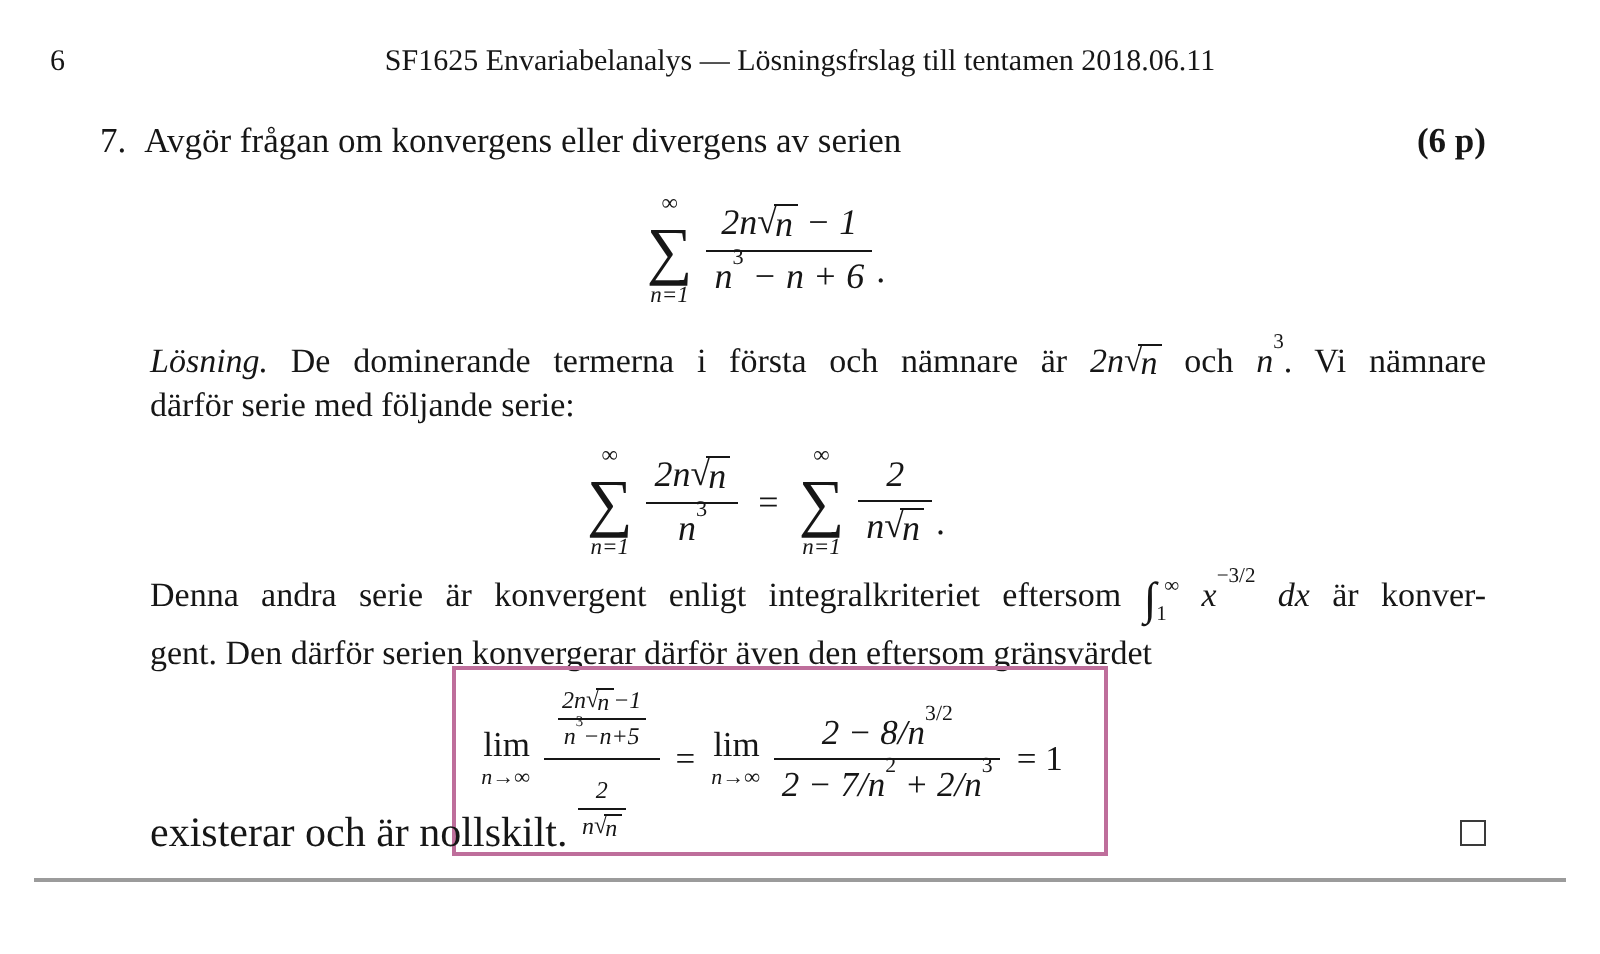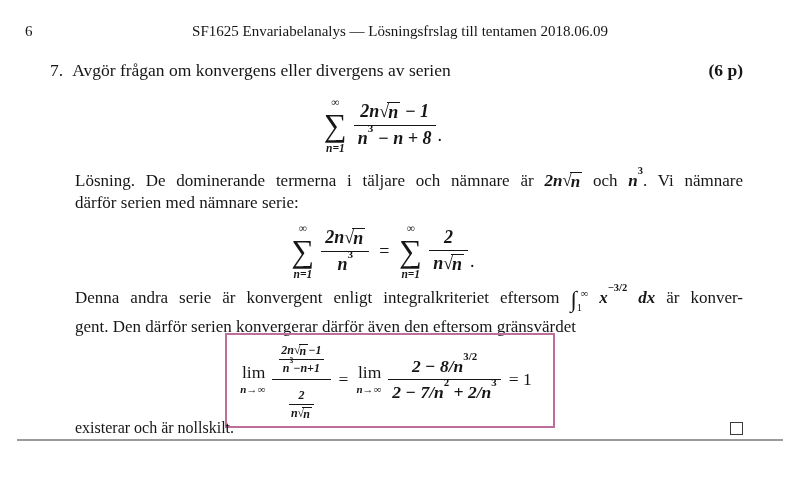--- a/index.html
+++ b/index.html
@@ -24,22 +24,22 @@
   .f2 { top:222px; }
 
   .bigop { display:inline-flex; flex-direction:column; align-items:center; line-height:1; margin-right:7px; }
   .op-lim { font-size:11.5px; line-height:1.1; }
   .op { font-size:32px; line-height:0.95; padding:1px 0 2px; font-style:normal; }
 
   .frac { display:inline-flex; flex-direction:column; text-align:center; }
   .frac > .num { padding:0 4px 2px; }
   .frac > .den { border-top:1px solid currentColor; padding:2px 4px 0; }
 
-  .mi { font-style:italic;font-weight:bold; }
-  .ital { }
+  .mi { font-style:italic; }
+  .ital { font-style:italic; }
   sup { font-size:62%; font-style:normal; line-height:0; position:relative; top:-0.5em; }
 
   .sqrt { display:inline-flex; align-items:flex-start; }
   .rad { font-style:normal; line-height:1.1; margin-right:-1px; transform:translateY(-0.5px); }
   .radicand { border-top:1px solid currentColor; line-height:1.1; padding:0 2px 0 1px; margin-left:-1px; }
 
   .fperiod { align-self:center; transform:translateY(10px); margin-left:2px; font-style:normal; }
   .deq { margin:0 10px; }
 
   
@@ -62,34 +62,34 @@
   .lim-word { font-style:normal; }
   .lim-sub { font-size:11px; margin-top:3px; }
   .bigfrac > .num { padding:0 7px 3px; }
   .bigfrac > .den { padding:3px 7px 0; }
   .sfrac { font-size:12px; }
   .sfrac > .num { padding:0 2px 1px; }
   .sfrac > .den { padding:1px 2px 0; }
   .eq { margin:0 8px; }
 
   
-  .closing { position:absolute; top:404px; left:75px; right:57px; font-size:16px; display:flex; align-items:center;margin-top:15px; }
+  .closing { position:absolute; top:404px; left:75px; right:57px; font-size:21px; display:flex; align-items:center; }
   .qed { margin-left:auto; width:11px; height:11px; border:1.5px solid #3a3a3a; }
 
   
   .rule { position:absolute; top:439px; left:17px; right:17px; height:2px; background:var(--divider,#9b9b9b); }
 </style>
 </head>
 <body>
 
 <div class="page">
 
   <div class="header">
     <span class="pagenum">6</span>
-    <span class="doctitle">SF1625 Envariabelanalys — Lösningsfrslag till tentamen 2018.06.09</span>
+    <span class="doctitle">SF1625 Envariabelanalys — Lösningsfrslag till tentamen 2018.06.11</span>
   </div>
 
   <div class="problem">
     <span class="pnum">7.</span>
     <span class="ptext">Avgör frågan om konvergens eller divergens av serien</span>
     <span class="ppoints">(6 p)</span>
   </div>
 
   <div class="display f1">
     <span class="bigop">
@@ -97,37 +97,37 @@
       <span class="op">∑</span>
       <span class="op-lim mi">n=1</span>
     </span>
     <span class="frac mi">
       <span class="num"><span>2n</span><span class="sqrt">
             <span class="rad">√</span>
             <span class="radicand">n</span>
           </span>
         <span>− 1</span></span>
       <span class="den"><span>n</span><sup>3</sup>
-        <span>− n + 8</span></span>
+        <span>− n + 6</span></span>
     </span>
     <span class="fperiod">.</span>
   </div>
 
   <div class="para p1">
     <div class="jline">
       <span class="ital">Lösning.</span>
-      <span>De dominerande termerna i täljare och nämnare är</span>
+      <span>De dominerande termerna i första och nämnare är</span>
       <span class="mi"><span>2n</span><span class="sqrt">
             <span class="rad">√</span>
             <span class="radicand">n</span>
           </span></span>
       <span>och</span>
       <span class="mi"><span>n</span><sup>3</sup></span><span>. Vi nämnare</span>
     </div>
-    <div class="pline">därför serien med nämnare serie:</div>
+    <div class="pline">därför serie med följande serie:</div>
   </div>
 
   <div class="display f2">
     <span class="bigop">
       <span class="op-lim">∞</span>
       <span class="op">∑</span>
       <span class="op-lim mi">n=1</span>
     </span>
     <span class="frac mi">
       <span class="num"><span>2n</span><span class="sqrt">
@@ -175,21 +175,21 @@
         <span class="lim-word">lim</span>
         <span class="lim-sub mi">n→∞</span>
       </span>
       <span class="frac bigfrac mi">
         <span class="num">
           <span class="frac sfrac">
             <span class="num"><span>2n</span><span class="sqrt">
                   <span class="rad">√</span>
                   <span class="radicand">n</span>
                 </span><span>−1</span></span>
-            <span class="den"><span>n</span><sup>3</sup><span>−n+1</span></span>
+            <span class="den"><span>n</span><sup>3</sup><span>−n+5</span></span>
           </span>
         </span>
         <span class="den">
           <span class="frac sfrac">
             <span class="num">2</span>
             <span class="den"><span>n</span><span class="sqrt">
                   <span class="rad">√</span>
                   <span class="radicand">n</span>
                 </span></span>
           </span>

